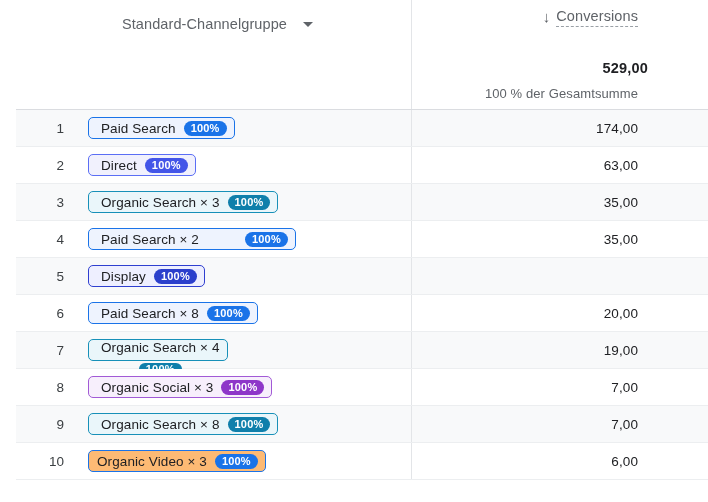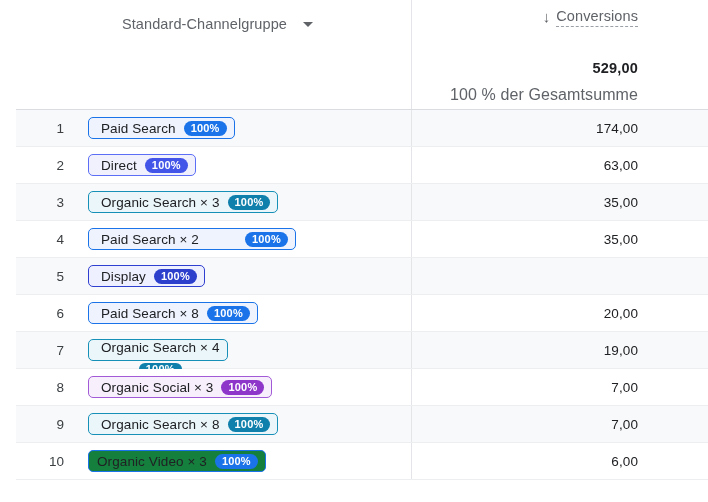--- a/index.html
+++ b/index.html
@@ -88,32 +88,32 @@
     font-size: 14.5px;
     color: #5f6368;
     letter-spacing: .1px;
     border-bottom: 1px dashed #9aa0a6;
     padding-bottom: 2px;
     white-space: nowrap;
   }
 
   .total-value {
     position: absolute;
-    right: 86px;
+    right: 76px;
     top: 60px;
     font-size: 14.5px;
     font-weight: bold;
     color: #202124;
     letter-spacing: .2px;
   }
   .total-sub {
     position: absolute;
     right: 86px;
     top: 86px;
-    font-size: 16px;
+    font-size: 13px;
     color: #5f6368;
     letter-spacing: .1px;
   }
 
   
   .tbody {
     position: relative;
   }
   .row {
     height: 37px;
@@ -313,21 +313,21 @@
             <span class="chip-label">Organic Search × 8</span>
             <span class="chip-badge" style="background: rgb(15, 127, 171);">100%</span>
           </span>
         </div>
         <div class="cell-value">7,00</div>
       </div>
       <div class="row">
         <div class="col-div"></div>
         <div class="cell-index">10</div>
         <div class="cell-path">
-          <span class="chip" style="border-color: rgb(26, 115, 232); background: #15803d; padding-left: 8px;">
+          <span class="chip" style="border-color: rgb(26, 115, 232); background: #fdba74; padding-left: 8px;">
             <span class="chip-label">Organic Video × 3</span>
             <span class="chip-badge" style="background: rgb(26, 115, 232);">100%</span>
           </span>
         </div>
         <div class="cell-value">6,00</div>
       </div>
     </div>
 
 </div>
 

